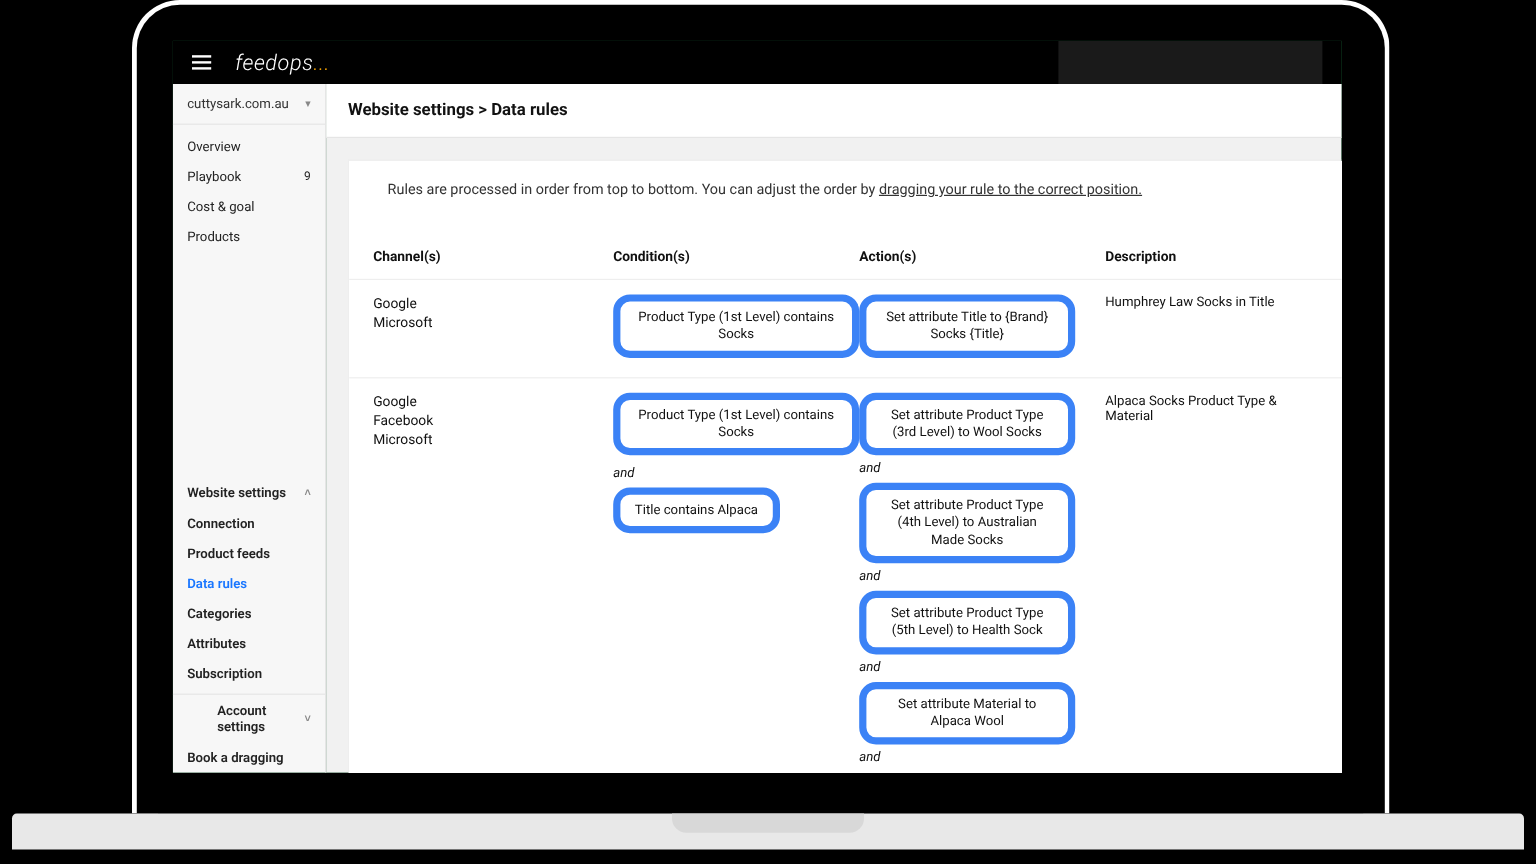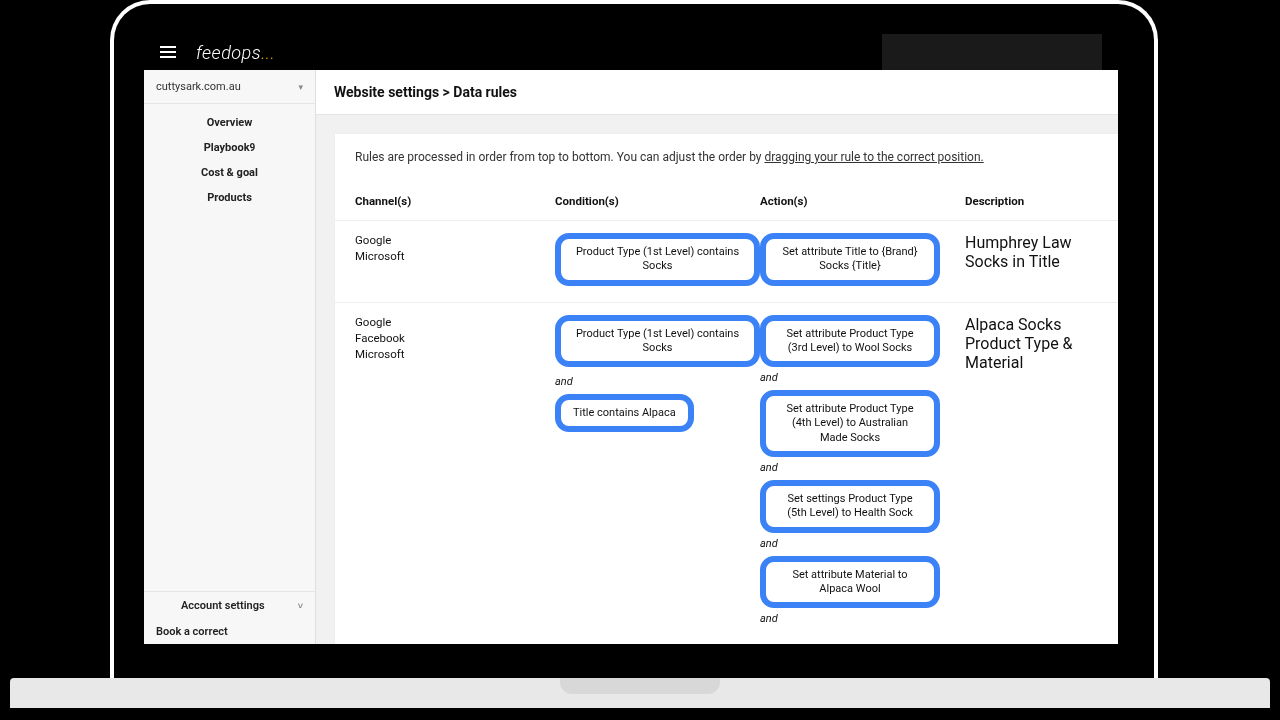--- a/index.html
+++ b/index.html
@@ -29,34 +29,34 @@
 }
 .hamburger { width:16px; height:12px; display:flex; flex-direction:column; justify-content:space-between; cursor:pointer; margin-right:20px;}
 .hamburger span { height:2px; background:#fff; width:100%; }
 .logo { color:#fff; font-size:18px; font-weight:300; letter-spacing:.5px; font-style:italic;}
 .logo .dots { color:#f7a400; }
 .topbar-right { margin-left:auto; width:220px; height:36px; background:#1a1a1a; }
 
 .body { flex:1; display:flex; min-height:0; }
 
 .sidebar {
-  width:172px; background:#f7f7f7; border-right:1px solid #e0e0e0;
+  width:128px; background:#f7f7f7; border-right:1px solid #e0e0e0;
   display:flex; flex-direction:column; font-size:11px; color:#222;
 }
 .site-select {
   padding:10px 12px; border-bottom:1px solid #e5e5e5; display:flex; align-items:center; justify-content:space-between;
   font-size:11px; color:#333; cursor:pointer;
 }
 .chev { font-size:9px; color:#888; }
 .nav-top { padding:6px 0; }
 .nav-item {
   padding:6px 12px; display:flex; align-items:center; justify-content:space-between;
   cursor:pointer; font-weight:600; color:#222;
 }
-.nav-item.plain { font-weight:700;justify-content:center; }
+.nav-item.plain { font-weight:400; }
 .badge { font-size:10px; color:#222; }
 .nav-fill { flex:1; }
 .nav-block { padding:4px 0; }
 .nav-head {
   padding:7px 12px; display:flex; align-items:center; justify-content:space-between;
   font-weight:600; cursor:pointer;
 }
 .nav-sub {
   padding:6px 12px; cursor:pointer; font-weight:600; color:#222;
 }
@@ -64,42 +64,42 @@
 
 .main { flex:1; display:flex; flex-direction:column; background:#f1f1f1; min-width:0;}
 .breadcrumb {
   background:#fff; padding:14px 18px; font-size:14px; font-weight:700; color:#111;
   border-bottom:1px solid #e5e5e5;
 }
 .content {
   margin:18px 0 0 18px; background:#fff; flex:1; overflow:auto; padding:0 0 18px 0;
   border:1px solid #eee; border-right:0; border-bottom:0;
 }
-.intro { padding:16px 20px 30px 20px; font-size:12px; color:#333; }
+.intro { padding:16px 20px 30px 20px; font-size:12px; color:#333;margin-left:12px; }
 .intro .drag { text-decoration:underline; }
 
-.table { width:100%; }
+.table { width:100%;margin-top:12px; }
 .thead, .trow {
   display:grid;
   grid-template-columns: 200px 205px 205px 1fr;
   column-gap:0;
   padding:0 20px;
 }
 .thead { font-size:11px; font-weight:700; color:#111; padding-bottom:12px;}
 .trow { border-top:1px solid #eee; padding-top:12px; padding-bottom:12px; align-items:start;}
 .cell { font-size:11.5px; color:#111; }
 .channels div { margin-bottom:2px; }
 .pill {
   display:inline-block; border:6px solid #3b82f6; border-radius:14px;
   padding:6px 12px; font-size:11px; color:#111; line-height:1.3; text-align:center;
   margin-bottom:4px;
 }
 .pill.block { display:block; max-width:180px; }
 .and { font-style:italic; font-size:11px; color:#111; margin:4px 0 6px 0; display:block;}
-.desc { font-size:16px; color:#111; }
+.desc { font-size:11px; color:#111; }
 </style>
 </head>
 <body>
 
 <div class="device-frame">
   <div class="screen">
 
     <div class="topbar">
       <div class="hamburger">
         <span></span>
@@ -128,25 +128,39 @@
               <span class="badge">9</span>
             </div>
             <div class="nav-item plain">
               <span>Cost &amp; goal</span>
             </div>
             <div class="nav-item plain">
               <span>Products</span>
             </div>
           </div>
         <div class="nav-fill"></div>
+        <div class="nav-block">
+          <div class="nav-head">
+            <span>Website settings</span>
+            <span class="chev">˄</span>
+          </div>
+          <div id="ws-items">
+              <div class="nav-sub">Connection</div>
+              <div class="nav-sub">Product feeds</div>
+              <div class="nav-sub active">Data rules</div>
+              <div class="nav-sub">Categories</div>
+              <div class="nav-sub">Attributes</div>
+              <div class="nav-sub">Subscription</div>
+            </div>
+        </div>
         <div class="nav-head" style="border-top:1px solid #e5e5e5;padding-left:37px;">
           <span>Account settings</span>
           <span class="chev">˅</span>
         </div>
-        <div class="nav-sub">Book a correct</div>
+        <div class="nav-sub">Book a dragging</div>
       </div>
 
       <div class="main">
         <div class="breadcrumb">Website settings &gt; Data rules</div>
         <div class="content">
           <div class="intro">
             <span>Rules are processed in order from top to bottom. You can adjust the order by </span><span class="drag">dragging your rule to the correct position.</span>
           </div>
           <div class="table">
             <div class="thead">
@@ -172,21 +186,21 @@
                     <div>Google</div>
                     <div>Facebook</div>
                     <div>Microsoft</div>
                   </div>
                   <div class="cell"><span class="pill">Product Type (1st Level) contains Socks</span><br><span class="and">and</span><span class="pill">Title contains Alpaca</span><br></div>
                   <div class="cell">
                     <span class="pill block">Set attribute Product Type (3rd Level) to Wool Socks</span>
                     <span class="and">and</span>
                     <span class="pill block">Set attribute Product Type (4th Level) to Australian Made Socks</span>
                     <span class="and">and</span>
-                    <span class="pill block">Set settings Product Type (5th Level) to Health Sock</span>
+                    <span class="pill block">Set attribute Product Type (5th Level) to Health Sock</span>
                     <span class="and">and</span>
                     <span class="pill block">Set attribute Material to Alpaca Wool</span>
                     <span class="and">and</span>
                   </div>
                   <div class="cell desc">Alpaca Socks Product Type &amp; Material</div>
                 </div>
               </div>
           </div>
         </div>
       </div>

